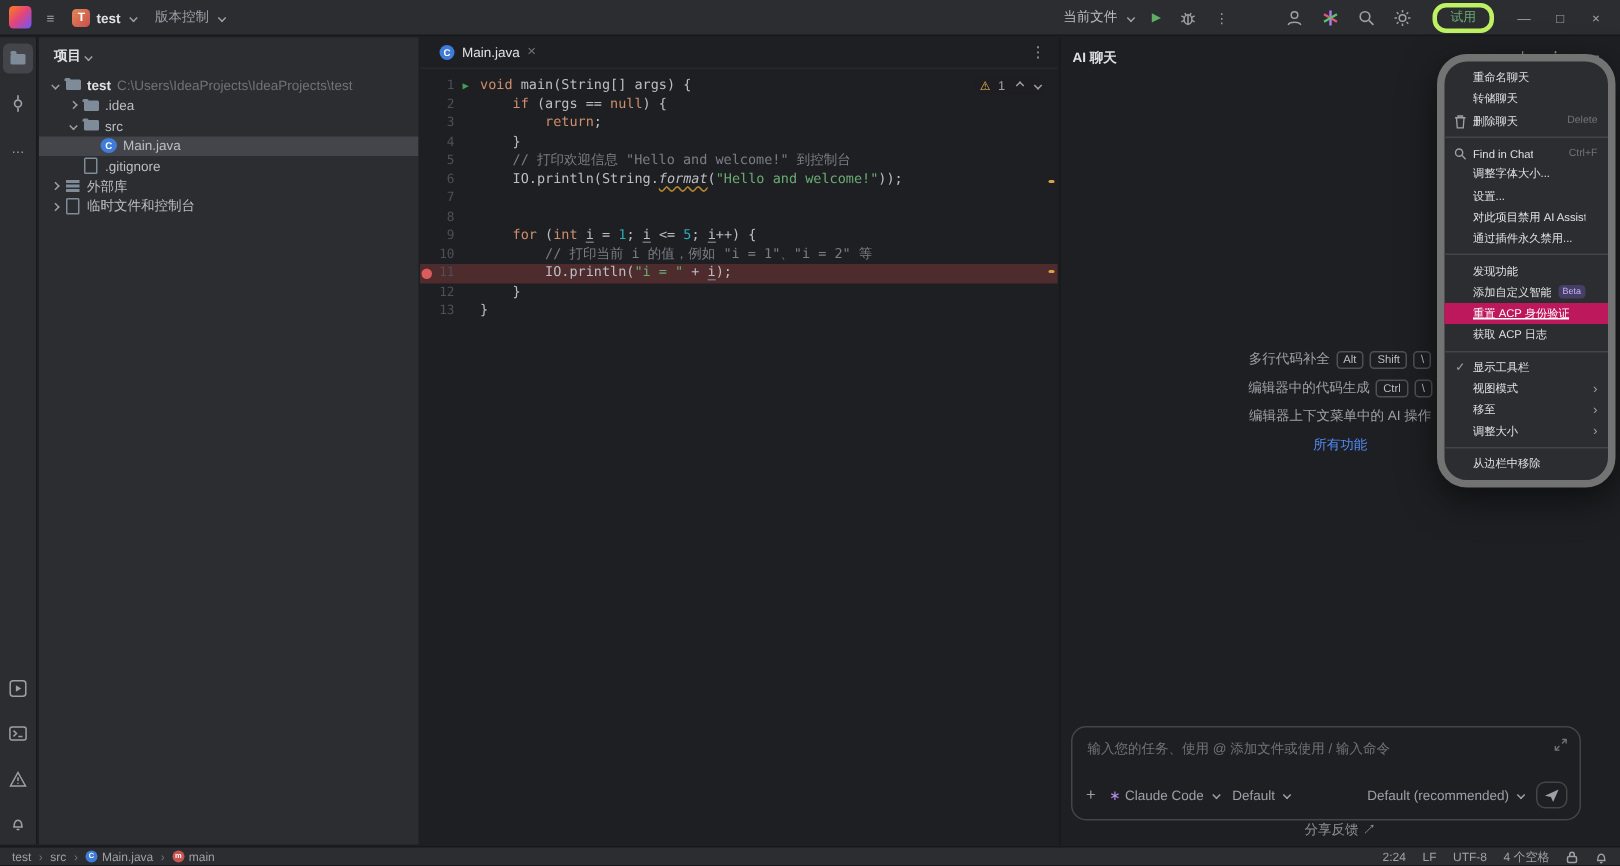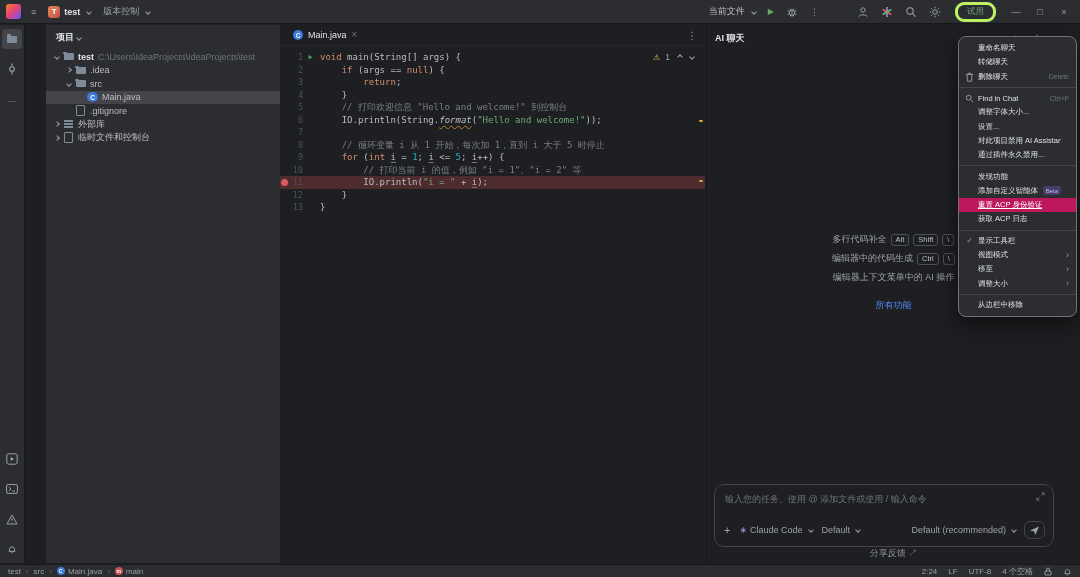--- a/index.html
+++ b/index.html
@@ -41,21 +41,21 @@
   
   .icn-folder{position:relative;display:inline-block;width:10px;height:7px;background:#7f8b99;border-radius:1px;}
   .icn-folder::before{content:"";position:absolute;top:-2px;left:0;width:4px;height:2px;background:#7f8b99;border-radius:1px 1px 0 0;}
   .cls-icon{width:10px;height:10px;border-radius:50%;background:#3f7bd9;color:#fff;font-size:6.5px;font-weight:700;
             display:inline-flex;align-items:center;justify-content:center;flex:0 0 auto;}
   .cls-icon.sm{width:8px;height:8px;font-size:5px;}
   .m-icon{width:8px;height:8px;border-radius:50%;background:#c75450;color:#fff;font-size:5px;font-weight:700;
           display:inline-flex;align-items:center;justify-content:center;}
 
   
-  .project-panel{position:absolute;top:25px;left:26px;width:253px;bottom:14px;background:#2b2d30;overflow:hidden;margin-left:20px;}
+  .project-panel{position:absolute;top:25px;left:26px;width:253px;bottom:14px;background:#2b2d30;overflow:hidden;}
   .pp-header{height:25px;display:flex;align-items:center;padding:0 10px;color:#dfe1e5;font-weight:700;}
   .tree-row{display:flex;align-items:center;gap:4px;height:13.5px;white-space:nowrap;overflow:hidden;}
   .tree-row.selected{background:#43454a;}
   .ti{display:inline-flex;align-items:center;justify-content:center;width:11px;flex:0 0 11px;}
   .ti-folder{}
   .ti-folder::before{content:"";}
   .ti-folder{position:relative;}
   .ti-folder{height:9px;}
   .ti-folder{background:none;}
   .ti-folder::after{content:"";width:10px;height:7px;background:#7f8b99;border-radius:1px;box-shadow:-0px -2px 0 -0px transparent;}
@@ -98,35 +98,35 @@
   .tk-var{color:#bcbec4;text-decoration:underline;text-decoration-color:#6f737a;text-underline-offset:2px;}
   .stripe{position:absolute;right:2px;width:4px;height:2px;background:#d9a343;border-radius:1px;z-index:4;}
 
   
   .ai-panel{position:absolute;top:25px;left:706px;right:0;bottom:14px;background:#1e1f22;border-left:1px solid #17181b;}
   .ai-header{height:26px;display:flex;align-items:center;padding:0 8px;color:#dfe1e5;font-weight:700;}
   .ai-h-icons{margin-left:auto;display:flex;gap:14px;color:#9da0a8;font-weight:400;margin-right:6px;font-size:10px;}
   .ai-center{position:absolute;top:208px;left:0;right:0;display:flex;flex-direction:column;align-items:center;gap:6px;color:#9da0a8;}
   .sc-row{display:flex;align-items:center;gap:3px;}
   .key{border:1px solid #4e5157;border-radius:3px;padding:0 4px;font-size:7.5px;color:#bcbec4;line-height:10px;margin-left:1px;}
-  .ai-all{color:#548af7;margin-top:9px;text-align:center;}
+  .ai-all{color:#548af7;text-align:center;}
   .ai-input{position:absolute;left:7px;width:340px;top:459px;height:63px;border:1px solid #43454a;border-radius:10px;
             padding:8px 10px;background:#1e1f22;}
   .ai-placeholder{color:#6f737a;padding-right:16px;}
   .expand-ic{position:absolute;top:7px;right:8px;color:#6f737a;}
   .ai-input-row{position:absolute;bottom:7px;left:9px;right:8px;display:flex;align-items:center;gap:9px;color:#9da0a8;}
   .ai-select{display:inline-flex;align-items:center;gap:3px;}
   .plus-ic{font-size:11px;line-height:1;}
   .spark{color:#b78df2;font-size:9px;}
   .right-grp{margin-left:auto;display:inline-flex;align-items:center;gap:8px;}
   .send-btn{width:21px;height:18px;border:1px solid #43454a;border-radius:6px;display:inline-flex;align-items:center;justify-content:center;color:#9da0a8;}
   .ai-feedback{position:absolute;bottom:3px;left:0;right:0;text-align:center;color:#8d9199;}
 
   
-  .ctx-menu{position:absolute;left:958px;top:36px;width:119px;background:#2b2d30;border:1px solid #737373;border-radius:8px;
+  .ctx-menu{position:absolute;left:958px;top:36px;width:119px;background:#2b2d30;border:5px solid #737373;border-radius:20px;
             padding:4px 0;box-shadow:0 8px 24px rgba(0,0,0,.55);z-index:50;font-size:7.5px;color:#dfe1e5;}
   .mi{display:flex;align-items:center;height:14.3px;padding:0 7px 0 5px;gap:3px;white-space:nowrap;}
   .mi.sel{background:#be185d;color:#fff;text-decoration:underline;}
   .mi.sel .mr{color:#cdd6ea;}
   .mic{flex:0 0 11px;display:flex;align-items:center;justify-content:center;color:#9da0a8;font-size:8px;}
   .mi.sel .mic{color:#fff;}
   .mlb{overflow:hidden;}
   .mr{margin-left:auto;color:#6f737a;font-size:7px;padding-left:5px;}
   .mr.sub{color:#9da0a8;font-size:9px;line-height:1;}
   .msep{height:1px;background:#43454a;margin:3px 0;}
@@ -358,21 +358,21 @@
         <div class="cl">
           <span class="bps"></span>
           <span class="ln">7</span>
           <span class="lic"></span>
           <span class="ct"></span>
         </div>
         <div class="cl">
           <span class="bps"></span>
           <span class="ln">8</span>
           <span class="lic"></span>
-          <span class="ct"><span class="tk-pl">    </span><span class="tk-com">// 循环变量 i 从 1 开始，每次加 1，直到 i 大于 5 时停止</span></span>
+          <span class="ct"><span class="tk-pl">    </span></span>
         </div>
         <div class="cl">
           <span class="bps"></span>
           <span class="ln">9</span>
           <span class="lic"></span>
           <span class="ct"><span class="tk-pl">    </span><span class="tk-kw">for</span><span class="tk-pl"> (</span><span class="tk-kw">int</span><span class="tk-pl"> </span><span class="tk-var">i</span><span class="tk-pl"> = </span><span class="tk-num">1</span><span class="tk-pl">; </span><span class="tk-var">i</span><span class="tk-pl"> &lt;= </span><span class="tk-num">5</span><span class="tk-pl">; </span><span class="tk-var">i</span><span class="tk-pl">++) {</span></span>
         </div>
         <div class="cl">
           <span class="bps"></span>
           <span class="ln">10</span>

